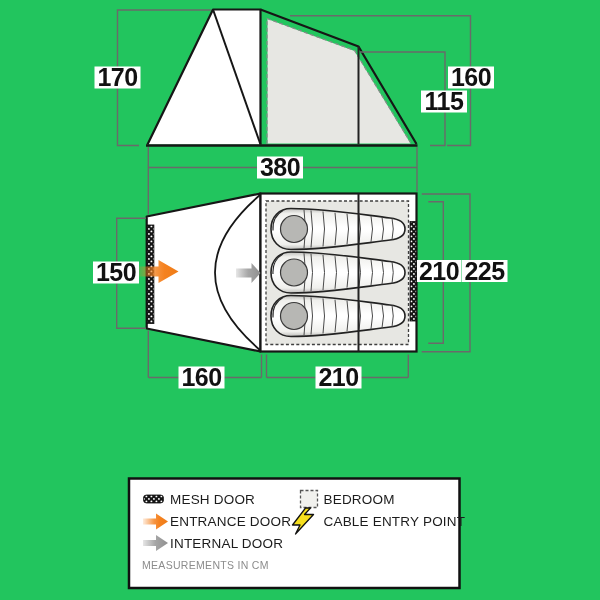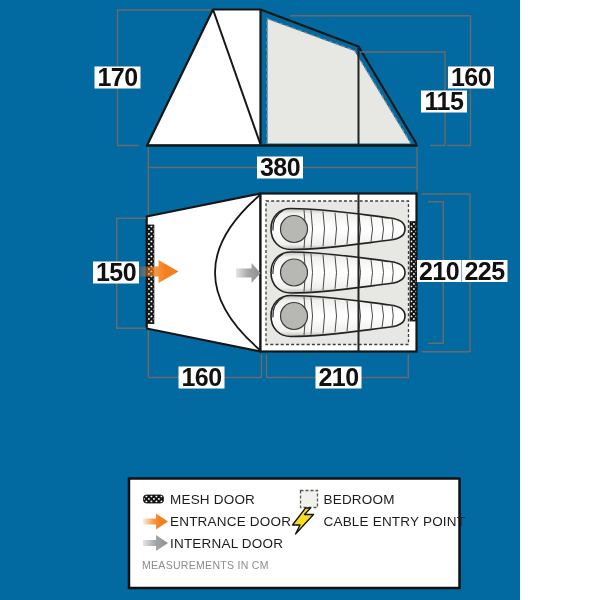--- a/index.html
+++ b/index.html
@@ -1,16 +1,16 @@
 <!DOCTYPE html>
 <html><head>
 <meta charset="utf-8">
 <style>
   html,body{margin:0;padding:0;background:#ffffff;}
-  .stage{position:relative;width:520px;height:600px;background:#0369a1;overflow:hidden;
+  .stage{position:relative;width:600px;height:600px;background:#22c55e;overflow:hidden;
          font-family:"Liberation Sans", sans-serif;}
   svg{display:block;}
   text{font-family:"Liberation Sans", sans-serif;}
   .dim-num{font-size:25px;font-weight:bold;fill:#111;letter-spacing:-0.5px;}
   .legend-label{font-size:13.5px;font-weight:500;fill:#1c1c1c;letter-spacing:0.2px;}
   .legend-note{font-size:10.5px;font-weight:500;fill:#8c8c8c;letter-spacing:0.3px;}
 </style>
 </head>
 <body>
 

